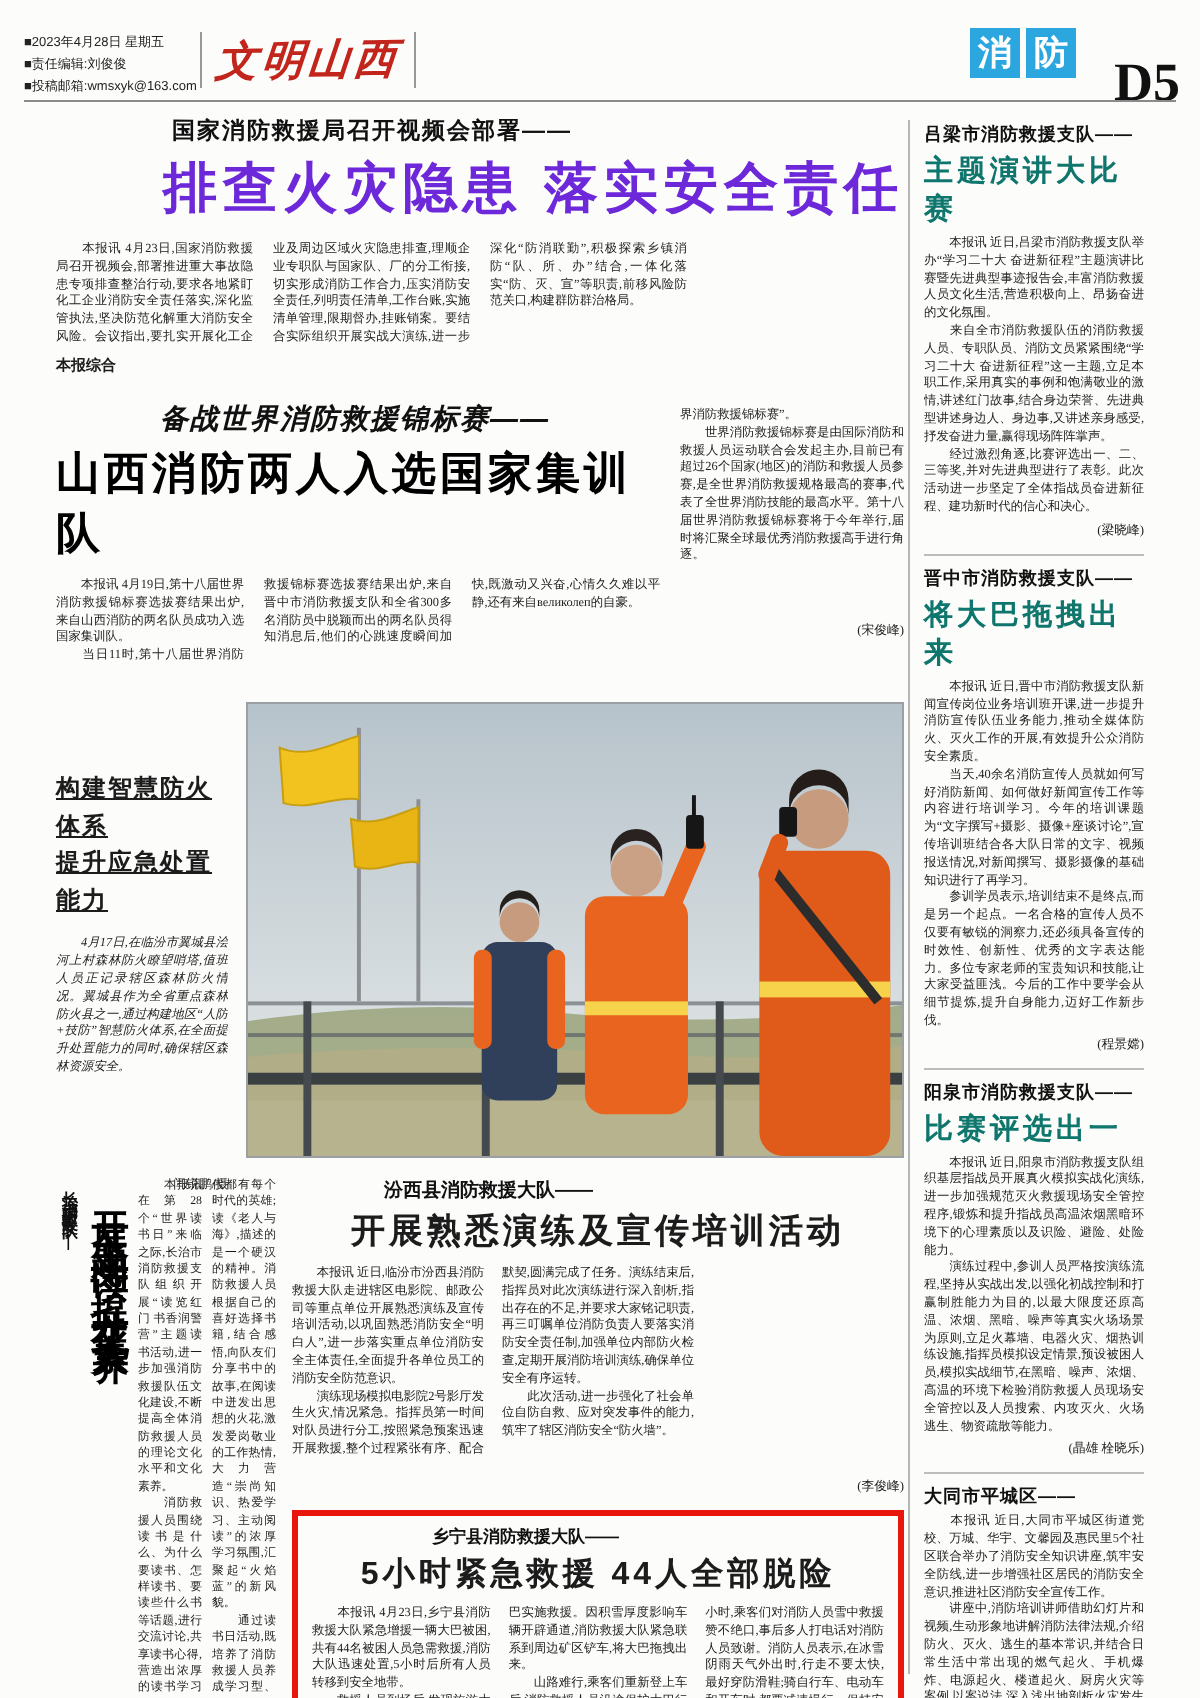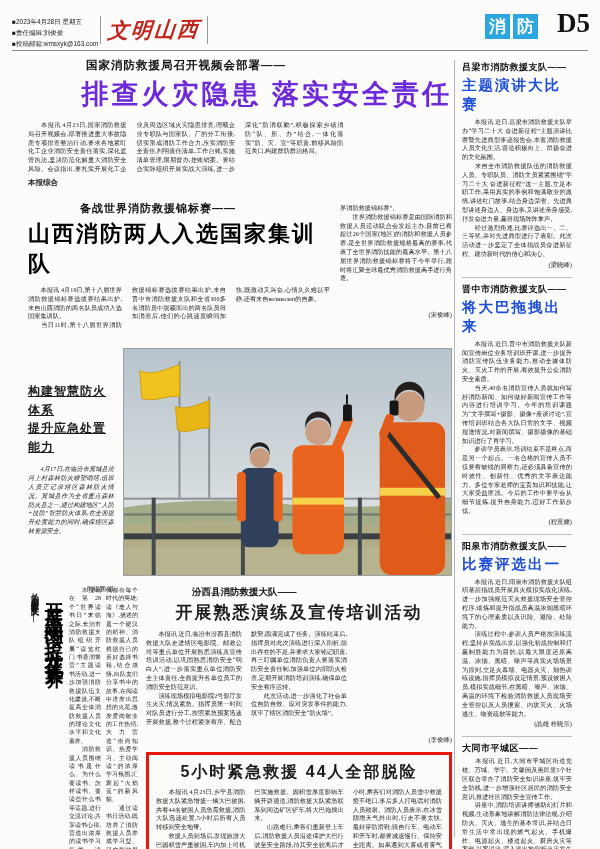--- a/index.html
+++ b/index.html
@@ -10,21 +10,21 @@
   .header-info{position:absolute;left:12px;top:16px;font-size:6.5px;line-height:1.7;color:#222;
                font-family:"Liberation Sans",sans-serif;}
   .masthead{position:absolute;left:100px;top:16px;height:28px;display:flex;align-items:center;
             padding:0 7px;border-left:1px solid #999;border-right:1px solid #999;}
   .masthead span{font-size:21px;font-weight:bold;font-style:italic;color:#c2251c;
                  letter-spacing:2px;transform:skewX(-6deg) rotate(-1deg);
                  font-family:"Liberation Serif",serif;}
   .page-badge{position:absolute;right:62px;top:14px;display:flex;gap:3px;}
   .badge-box{width:25px;height:25px;background:#2ba6df;color:#fff;display:flex;align-items:center;
              justify-content:center;font:bold 17px "Liberation Sans",sans-serif;}
-  .page-num{position:absolute;right:10px;top:8px;font:bold 27px "Liberation Serif",serif;color:#111;}
+  .page-num{position:absolute;right:10px;top:26px;font:bold 27px "Liberation Serif",serif;color:#111;}
   .header-rule{position:absolute;top:50px;left:12px;right:12px;border-top:1px solid #8a8a8a;}
 
   
   .main{position:absolute;top:58px;left:28px;width:424px;}
   .v-divider{position:absolute;top:60px;bottom:12px;left:454px;border-left:1px solid #b5b5b5;}
   .right-col{position:absolute;top:56px;left:462px;width:110px;}
 
   .body-text{font-size:6.2px;line-height:1.42;text-align:justify;white-space:pre-line;
              overflow:hidden;column-fill:auto;}
   .byline{text-align:right;font-size:6.4px;margin-top:2px;}
@@ -33,21 +33,21 @@
   
   .a1-kicker{font-size:11.5px;padding-left:58px;letter-spacing:1px;}
   .a1-title{font:bold 27px "Liberation Sans",sans-serif;text-align:right;letter-spacing:3px;
             margin:3px 0 9px;color:#6d28d9;}
   .a1-body{column-count:4;column-gap:10px;height:56px;}
   .a1-byline{text-align:left;font:bold 7.5px "Liberation Sans",sans-serif;margin-top:1px;}
 
   
   .a2{margin-top:13px;display:flex;gap:10px;}
   .a2-left{width:302px;}
-  .a2-kicker{font-size:11px;padding-left:52px;letter-spacing:1px;}
+  .a2-kicker{font-size:14px;padding-left:52px;letter-spacing:1px;font-style:italic;}
   .a2-title{font:bold 22px "Liberation Sans",sans-serif;text-align:left;letter-spacing:2px;
             margin:3px 0 7px;color:#000;}
   .a2-body{column-count:3;column-gap:10px;height:52px;}
   .a2-cont{width:112px;padding-top:3px;height:105px;}
 
   
   .photo-row{margin-top:10px;display:flex;gap:9px;height:228px;}
   .caption-box{width:86px;padding-top:34px;}
   .cap-title{font:bold 12px "Liberation Sans",sans-serif;line-height:1.55;letter-spacing:1px;margin-bottom:9px;text-decoration:underline;}
   .cap-body{font-size:6.2px;font-style:italic;height:118px;}
@@ -68,21 +68,21 @@
 
   .redbox{border:3px solid #e8160c;padding:5px 7px;margin-top:7px;}
   .rb-kicker{font-size:8.5px;padding-left:60px;}
   .rb-title{font:bold 16px "Liberation Sans",sans-serif;text-align:center;letter-spacing:2px;margin:2px 0 5px;}
   .rb-body{column-count:3;column-gap:9px;height:82px;}
 
   
   .rc-section{padding:5px 0 7px;}
   .rc-section + .rc-section{border-top:1px solid #bdbdbd;}
   .rc-kicker{font-size:9px;margin-bottom:2px;letter-spacing:0.5px;}
-  .rc-title{font:bold 14.5px "Liberation Sans",sans-serif;letter-spacing:2px;margin-bottom:4px;color:#1d4ed8;}
+  .rc-title{font:bold 14.5px "Liberation Sans",sans-serif;letter-spacing:2px;margin-bottom:4px;color:#0f766e;}
   .rc-body{height:auto;}
 </style>
 </head>
 <body>
 
 <div class="page">
 
   <div class="header-info">
     <div>■2023年4月28日  星期五</div>
     <div>■责任编辑:刘俊俊</div>
@@ -197,20 +197,21 @@
         <div>
           <div class="kicker fx-kicker">汾西县消防救援大队——</div>
           <div class="fx-title">开展熟悉演练及宣传培训活动</div>
           <div class="body-text fx-body">　　本报讯 近日,临汾市汾西县消防救援大队走进辖区电影院、邮政公司等重点单位开展熟悉演练及宣传培训活动,以巩固熟悉消防安全“明白人”,进一步落实重点单位消防安全主体责任,全面提升各单位员工的消防安全防范意识。
 　　演练现场模拟电影院2号影厅发生火灾,情况紧急。指挥员第一时间对队员进行分工,按照紧急预案迅速开展救援,整个过程紧张有序、配合默契,圆满完成了任务。演练结束后,指挥员对此次演练进行深入剖析,指出存在的不足,并要求大家铭记职责,再三叮嘱单位消防负责人要落实消防安全责任制,加强单位内部防火检查,定期开展消防培训演练,确保单位安全有序运转。
 　　此次活动,进一步强化了社会单位自防自救、应对突发事件的能力,筑牢了辖区消防安全“防火墙”。</div>
           <div class="byline">(李俊峰)</div>
         </div>
 
         <div class="redbox">
+          <div class="kicker rb-kicker">乡宁县消防救援大队——</div>
           <div class="rb-title">5小时紧急救援  44人全部脱险</div>
           <div class="body-text rb-body">　　本报讯 4月23日,乡宁县消防救援大队紧急增援一辆大巴被困,共有44名被困人员急需救援,消防大队迅速处置,5小时后所有人员转移到安全地带。
 　　救援人员到场后,发现旅游大巴因积雪严重被困,车内加上司机共有44人。救援人员兵分多路,将车上乘客转移至安全地带后,对大巴实施救援。因积雪厚度影响车辆开辟通道,消防救援大队紧急联系到周边矿区铲车,将大巴拖拽出来。
 　　山路难行,乘客们重新登上车后,消防救援人员沿途保护大巴行驶至安全路段,待其安全驶离后才撤离现场。
 　　这场雪中救援,持续了5个多小时,乘客们对消防人员雪中救援赞不绝口,事后多人打电话对消防人员致谢。消防人员表示,在冰雪阴雨天气外出时,行走不要太快,最好穿防滑鞋;骑自行车、电动车和开车时,都要减速慢行、保持安全距离。如果遇到大雾或者雾气比较严重的天气,开车一定打开前后雾灯,情况严重时打开双闪灯,提醒来往车辆和行人。同时,雪天路滑,不要猛踩刹车,开车时要时刻保持警惕,提前预判危险路况,早踩刹车,切勿急打方向盘,风雪天大幅减速行驶,这样可以有效规避因冰雪覆盖而看不到的危险。</div>
 
         </div>
       </div>
     </div>
   </div>

